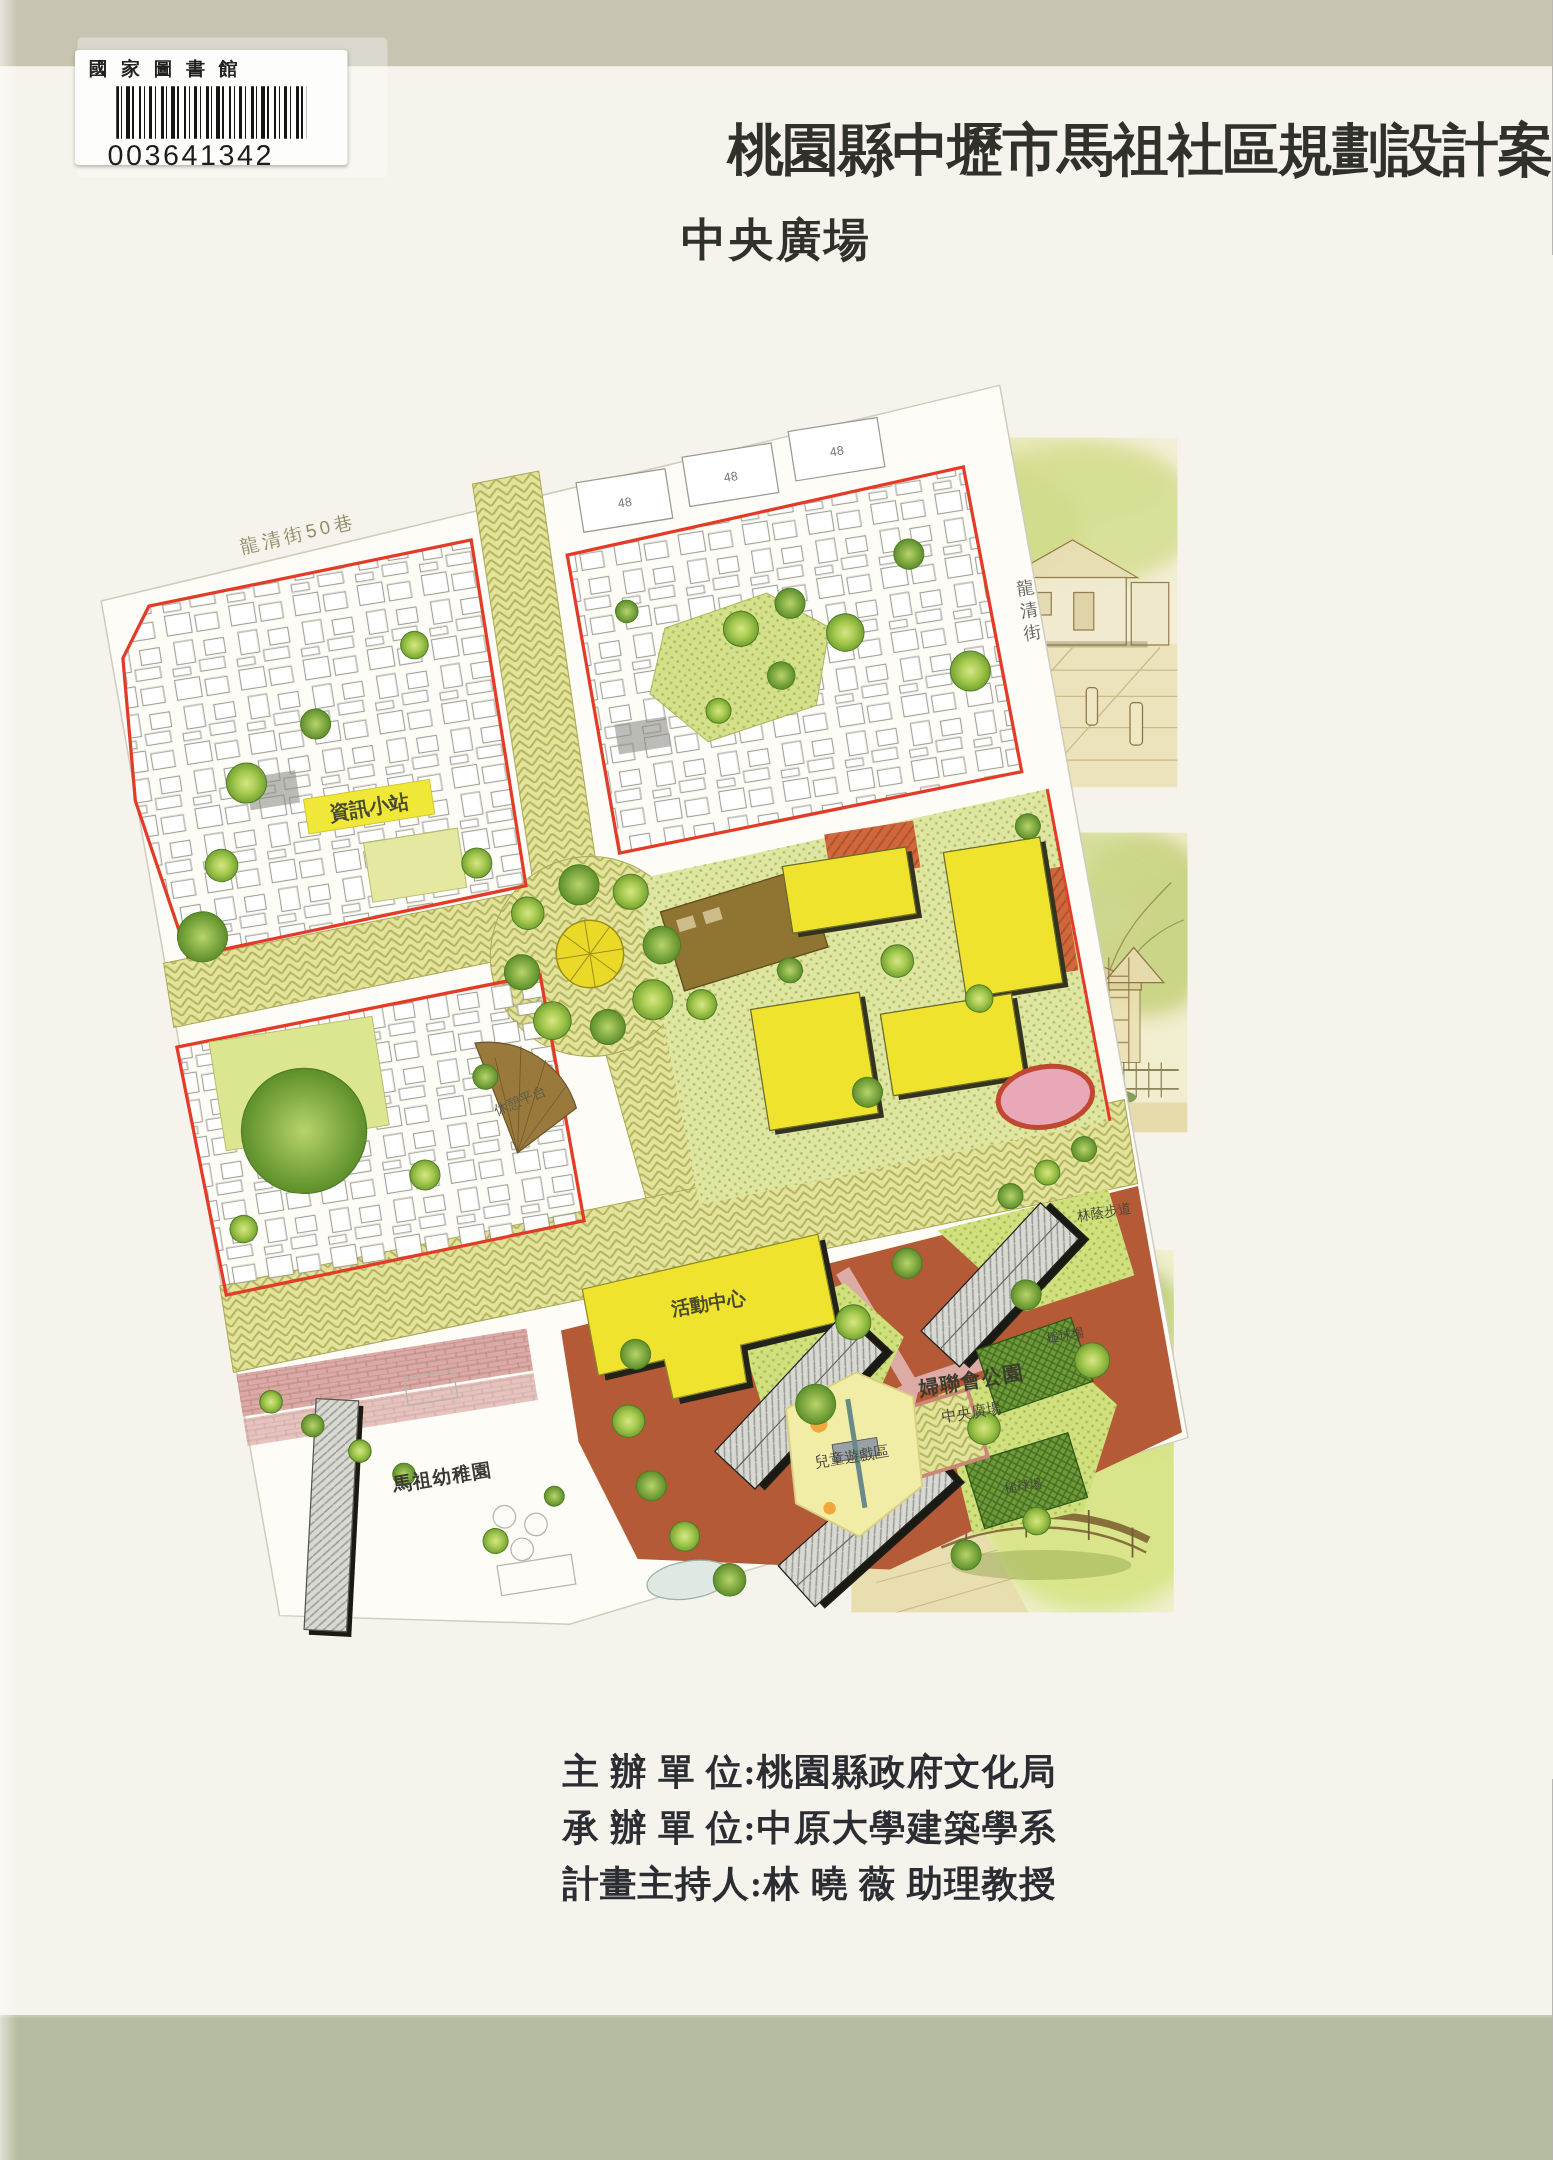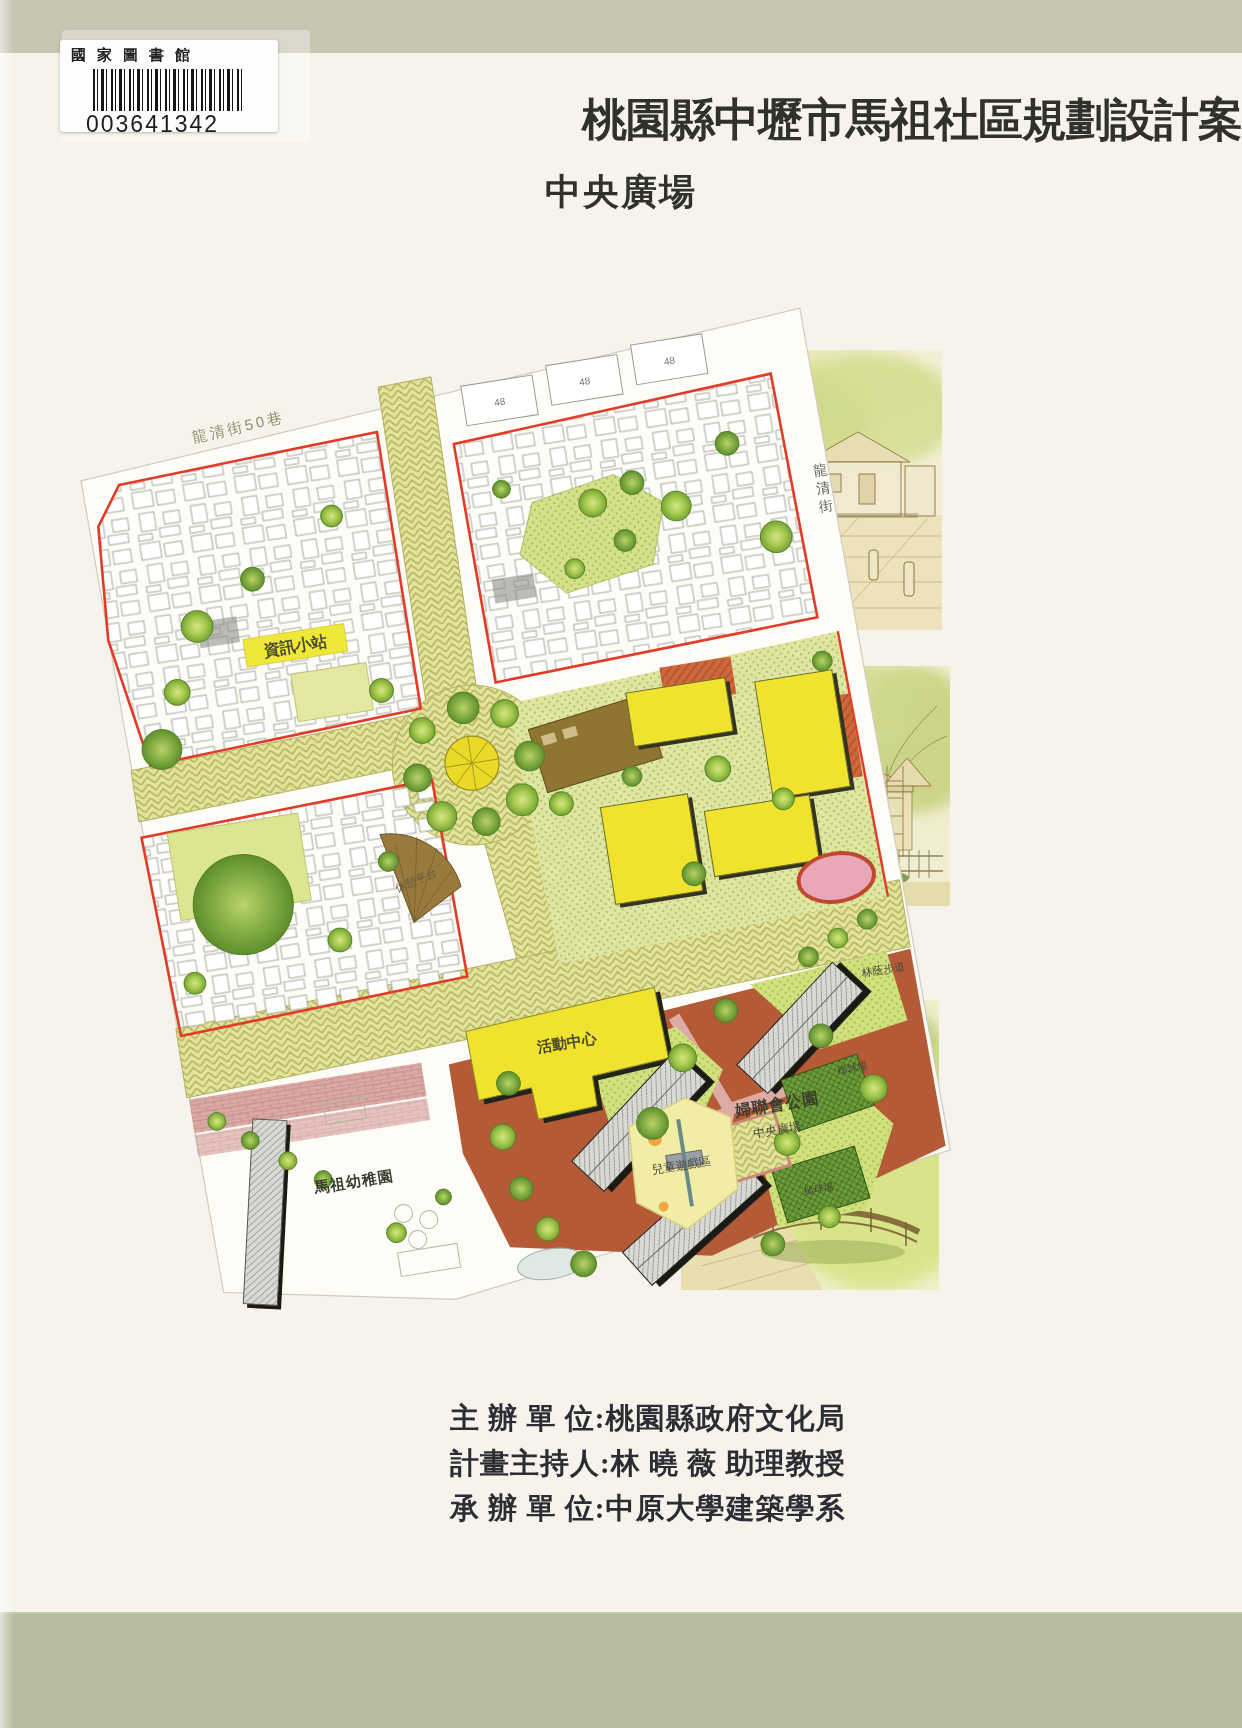--- a/index.html
+++ b/index.html
@@ -469,17 +469,17 @@
       <text x="644" y="892" font-size="12" fill="#44443a" text-anchor="middle">中央廣場</text>
       <text x="544" y="912" font-size="12" fill="#44443a" text-anchor="middle">兒童遊戲區</text>
       <text x="728" y="842" font-size="10" fill="#44443a" text-anchor="middle">槌球場</text>
       <text x="676" y="956" font-size="10" fill="#44443a" text-anchor="middle">槌球場</text>
       <text x="218" y="878" font-size="15" fill="#3a3a32" font-weight="bold" text-anchor="middle" letter-spacing="1">馬祖幼稚園</text>
     </g>
   </svg>
 
   <div class="credits">
     <div class="line">主 辦 單 位:桃園縣政府文化局</div>
+    <div class="line">承 辦 單 位:中原大學建築學系</div>
     <div class="line">計畫主持人:林 曉 薇 助理教授</div>
-    <div class="line">承 辦 單 位:中原大學建築學系</div>
   </div>
 
 </div>
 
 </body></html>

